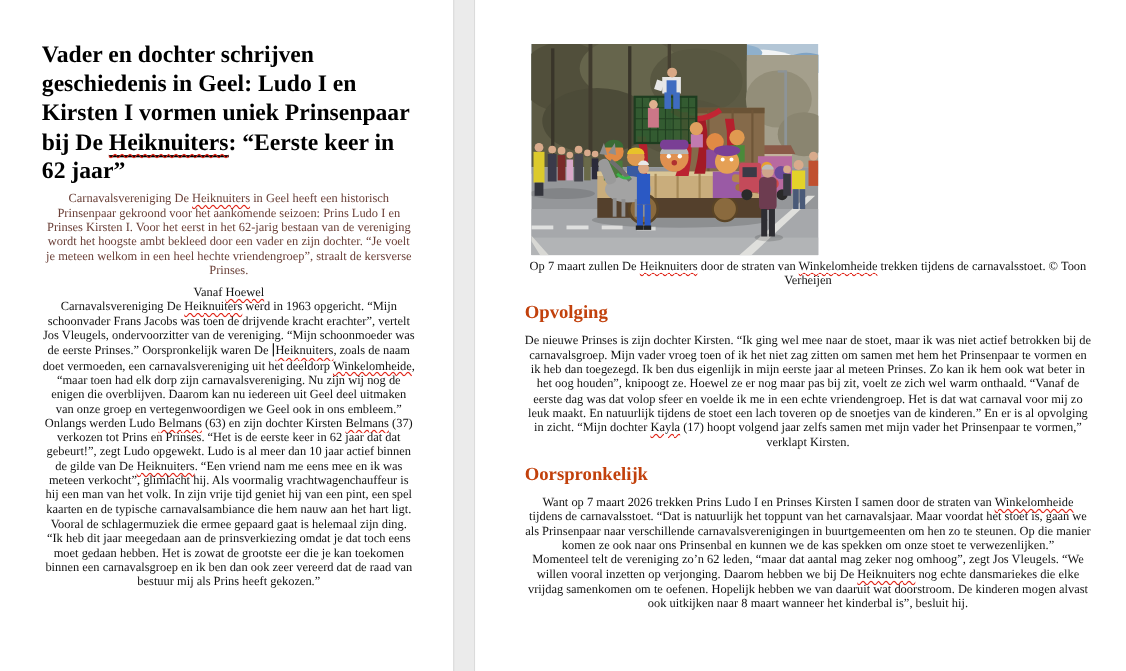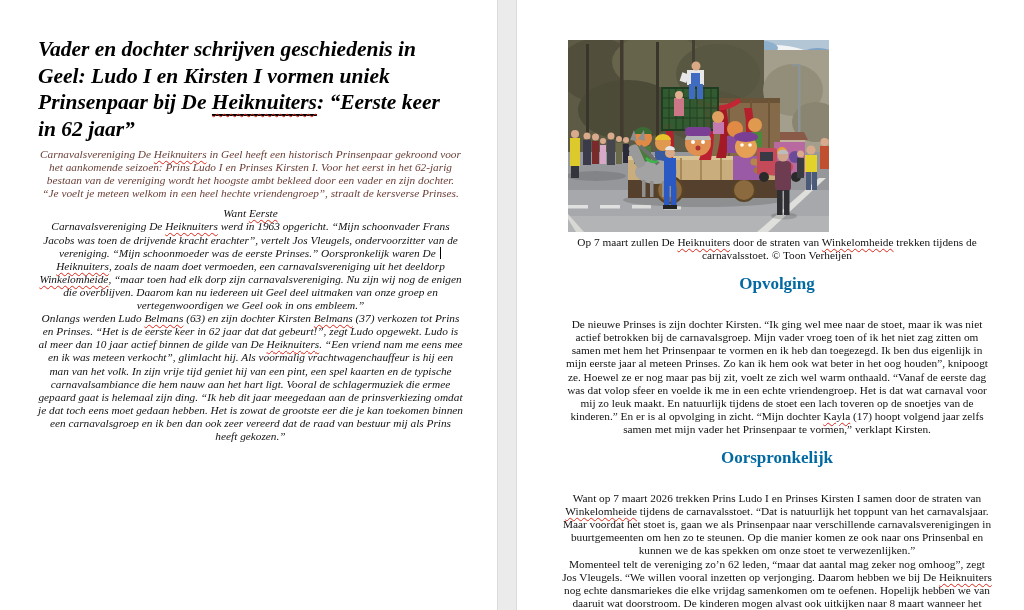--- a/index.html
+++ b/index.html
@@ -4,54 +4,54 @@
 <style>
   html,body{margin:0;padding:0;background:#ffffff;}
   body{
     width:1024px;height:610px;overflow:hidden;
     font-family:"Liberation Serif","DejaVu Serif",serif;
     color:#121212;
     -webkit-font-smoothing:antialiased;
   }
   .viewer{display:flex;width:1024px;height:610px;background:#fff;}
   .page{box-sizing:border-box;background:#fff;}
-  .page-left{width:497px;padding:26px 34px 0 38px;font-style:italic;}
+  .page-left{width:412px;padding:26px 34px 0 38px;}
   .page-gap{width:20px;height:610px;background:#ebebeb;
     border-left:1px solid #dadada;border-right:1px solid #dadada;box-sizing:border-box;}
   .page-right{flex:1;padding:40px 32px 12px 45px;}
 
   h1{font-size:21.5px;line-height:26.5px;font-weight:bold;margin:10px 0 0 0;color:#000;}
-  h2{font-size:17px;line-height:20px;font-weight:bold;margin:12px 0 0 0;color:#0369a1;text-align:center;}
+  h2{font-size:17px;line-height:20px;font-weight:bold;margin:12px 0 0 0;color:#c2410c;}
   p{font-size:11.3px;line-height:13.1px;margin:0;text-align:center;}
   .lede{color:#6b4038;margin-top:6px;}
   .byline{margin-top:7px;}
   .dateline{margin-top:0;}
   .bodypara{}
-  .rp-para{margin-top:24px;}
+  .rp-para{margin-top:10px;}
   .rp-para2{}
 
   .sp{text-decoration:underline wavy #e02418;text-decoration-thickness:1px;text-underline-offset:2px;}
   .ul{border-bottom:2.5px solid #000;}
   .ul.sp{text-underline-offset:4px;}
   .caret{display:inline-block;width:1.5px;height:12px;background:#000;vertical-align:-2px;margin:0 1px;}
 
   figure{margin:0;}
   figure svg{display:block;margin-left:6px;}
   figcaption{margin-top:4px;}
   figcaption p{margin:0;}
 </style>
 </head>
 <body>
 
 <div class="viewer">
 
   <section class="page page-left">
     <h1><span>Vader en dochter schrijven geschiedenis in Geel: Ludo I en Kirsten I vormen uniek Prinsenpaar bij De </span><span class="ul sp">Heiknuiters</span><span>: “Eerste keer in 62 jaar”</span></h1>
     <p class="lede"><span>Carnavalsvereniging De </span><span class="sp">Heiknuiters</span><span> in Geel heeft een historisch Prinsenpaar gekroond voor het aankomende seizoen: Prins Ludo I en Prinses Kirsten I. Voor het eerst in het 62-jarig bestaan van de vereniging wordt het hoogste ambt bekleed door een vader en zijn dochter. “Je voelt je meteen welkom in een heel hechte vriendengroep”, straalt de kersverse Prinses.</span></p>
-    <p class="byline"><span>Want </span><span class="sp">Eerste</span></p>
+    <p class="byline"><span>Vanaf </span><span class="sp">Hoewel</span></p>
     <p class="bodypara"><span>Carnavalsvereniging De </span><span class="sp">Heiknuiters</span><span> werd in 1963 opgericht. “Mijn schoonvader Frans Jacobs was toen de drijvende kracht erachter”, vertelt Jos Vleugels, ondervoorzitter van de vereniging. “Mijn schoonmoeder was de eerste Prinses.” Oorspronkelijk waren De </span><span class="caret"></span><span class="sp">Heiknuiters</span><span>, zoals de naam doet vermoeden, een carnavalsvereniging uit het deeldorp </span><span class="sp">Winkelomheide</span><span>, “maar toen had elk dorp zijn carnavalsvereniging. Nu zijn wij nog de enigen die overblijven. Daarom kan nu iedereen uit Geel deel uitmaken van onze groep en vertegenwoordigen we Geel ook in ons embleem.”</span></p>
     <p class="bodypara"><span>Onlangs werden Ludo </span><span class="sp">Belmans</span><span> (63) en zijn dochter Kirsten </span><span class="sp">Belmans</span><span> (37) verkozen tot Prins en Prinses. “Het is de eerste keer in 62 jaar dat dat gebeurt!”, zegt Ludo opgewekt. Ludo is al meer dan 10 jaar actief binnen de gilde van De </span><span class="sp">Heiknuiters</span><span>. “Een vriend nam me eens mee en ik was meteen verkocht”, glimlacht hij. Als voormalig vrachtwagenchauffeur is hij een man van het volk. In zijn vrije tijd geniet hij van een pint, een spel kaarten en de typische carnavalsambiance die hem nauw aan het hart ligt. Vooral de schlagermuziek die ermee gepaard gaat is helemaal zijn ding. “Ik heb dit jaar meegedaan aan de prinsverkiezing omdat je dat toch eens moet gedaan hebben. Het is zowat de grootste eer die je kan toekomen binnen een carnavalsgroep en ik ben dan ook zeer vereerd dat de raad van bestuur mij als Prins heeft gekozen.”</span></p>
   </section>
 
   <div class="page-gap"></div>
 
   <section class="page page-right">
     <figure>
       <svg width="261" height="192" viewBox="0 0 261 192" role="img">
 

